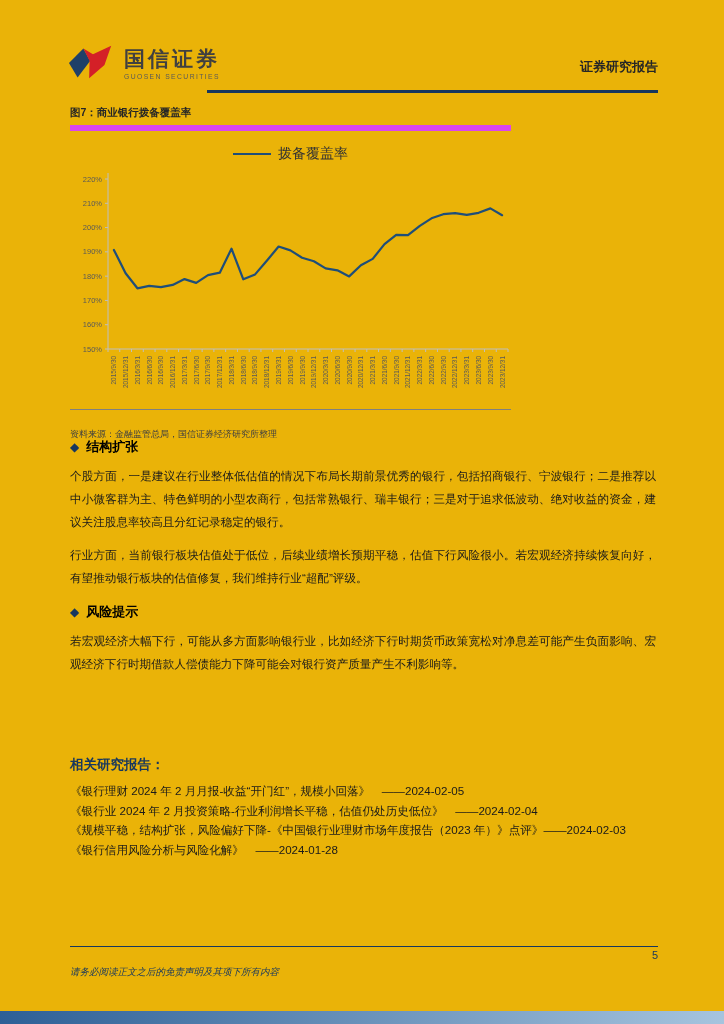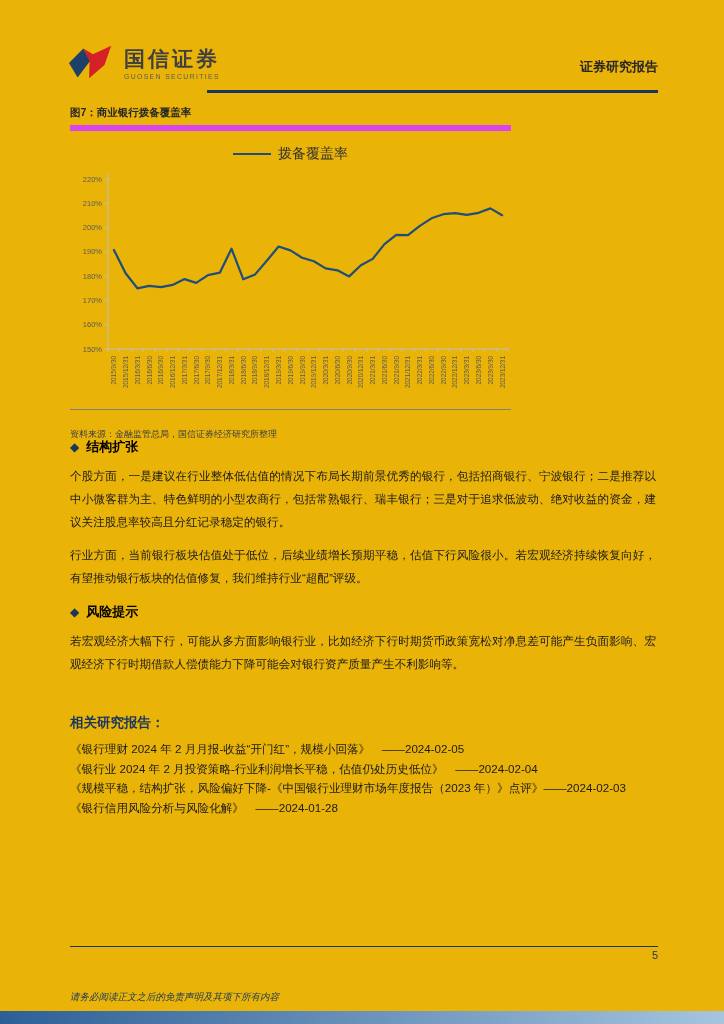--- a/index.html
+++ b/index.html
@@ -26,28 +26,28 @@
                  font-size:9px;color:#404040;}
 
   
   .content{position:absolute;left:70px;top:438px;width:586px;}
   .sec-heading{display:flex;align-items:center;gap:7px;font-size:13px;font-weight:bold;color:#000;}
   .diamond{color:#17375e;font-size:12px;line-height:12px;}
   .para{font-size:11.6px;line-height:23px;text-align:justify;color:#1a1a1a;margin:8px 0 10px 0;}
   .gap-before{margin-top:14px;}
 
   
-  .related{position:absolute;left:70px;top:714px;width:594px;}
+  .related{position:absolute;left:70px;top:756px;width:594px;}
   .related-heading{font-size:13.5px;font-weight:bold;color:#17375e;}
   .related-list{margin-top:7px;}
   .related-item{font-size:11.6px;line-height:19.5px;color:#1a1a1a;}
 
   
   .footer-rule{position:absolute;left:70px;right:66px;top:946px;height:1px;background:#17375e;}
-  .footer-disclaimer{position:absolute;left:70px;top:991px;font-size:9.5px;font-style:italic;color:#17375e;}
+  .footer-disclaimer{position:absolute;left:70px;top:966px;font-size:9.5px;font-style:italic;color:#17375e;}
   .footer-page{position:absolute;right:66px;top:949px;font-size:11px;color:#17375e;}
   .bottom-bar{position:absolute;left:0;right:0;bottom:0;height:13px;}
 </style>
 </head>
 <body>
 
 <div class="page">
 
   <div class="brand">
     <svg class="brand-mark" viewBox="0 0 50 42">

